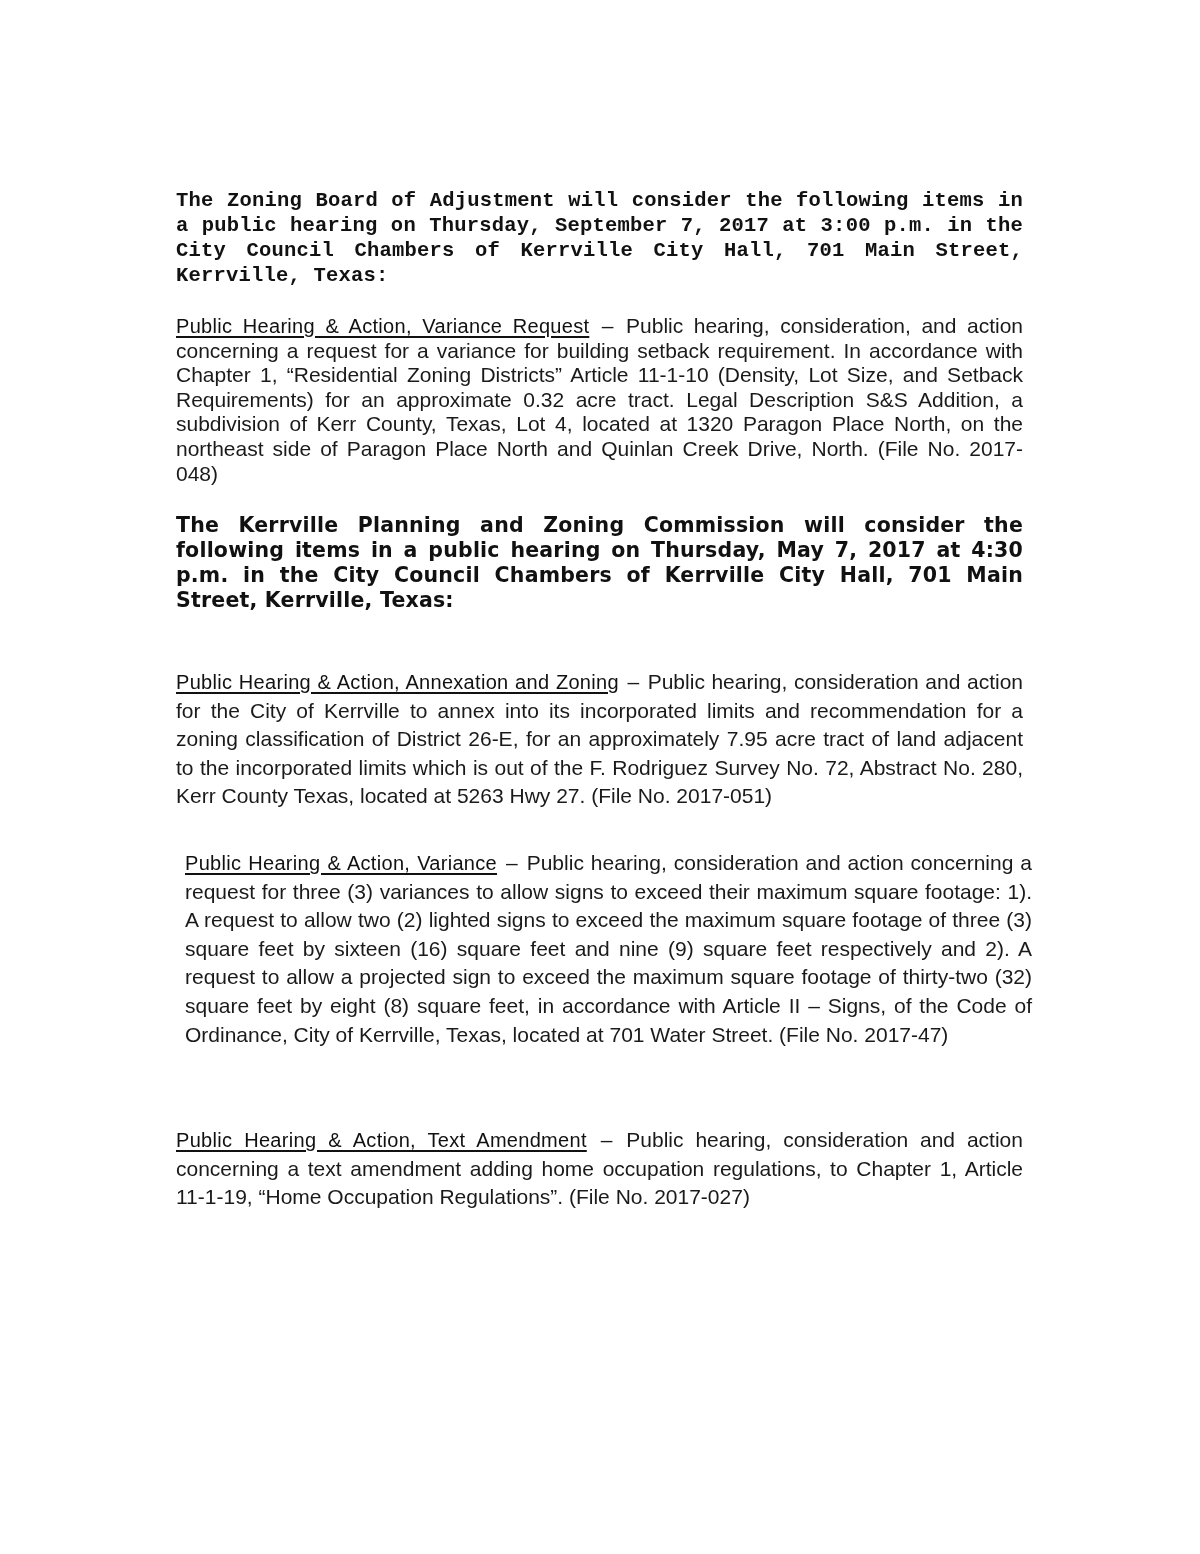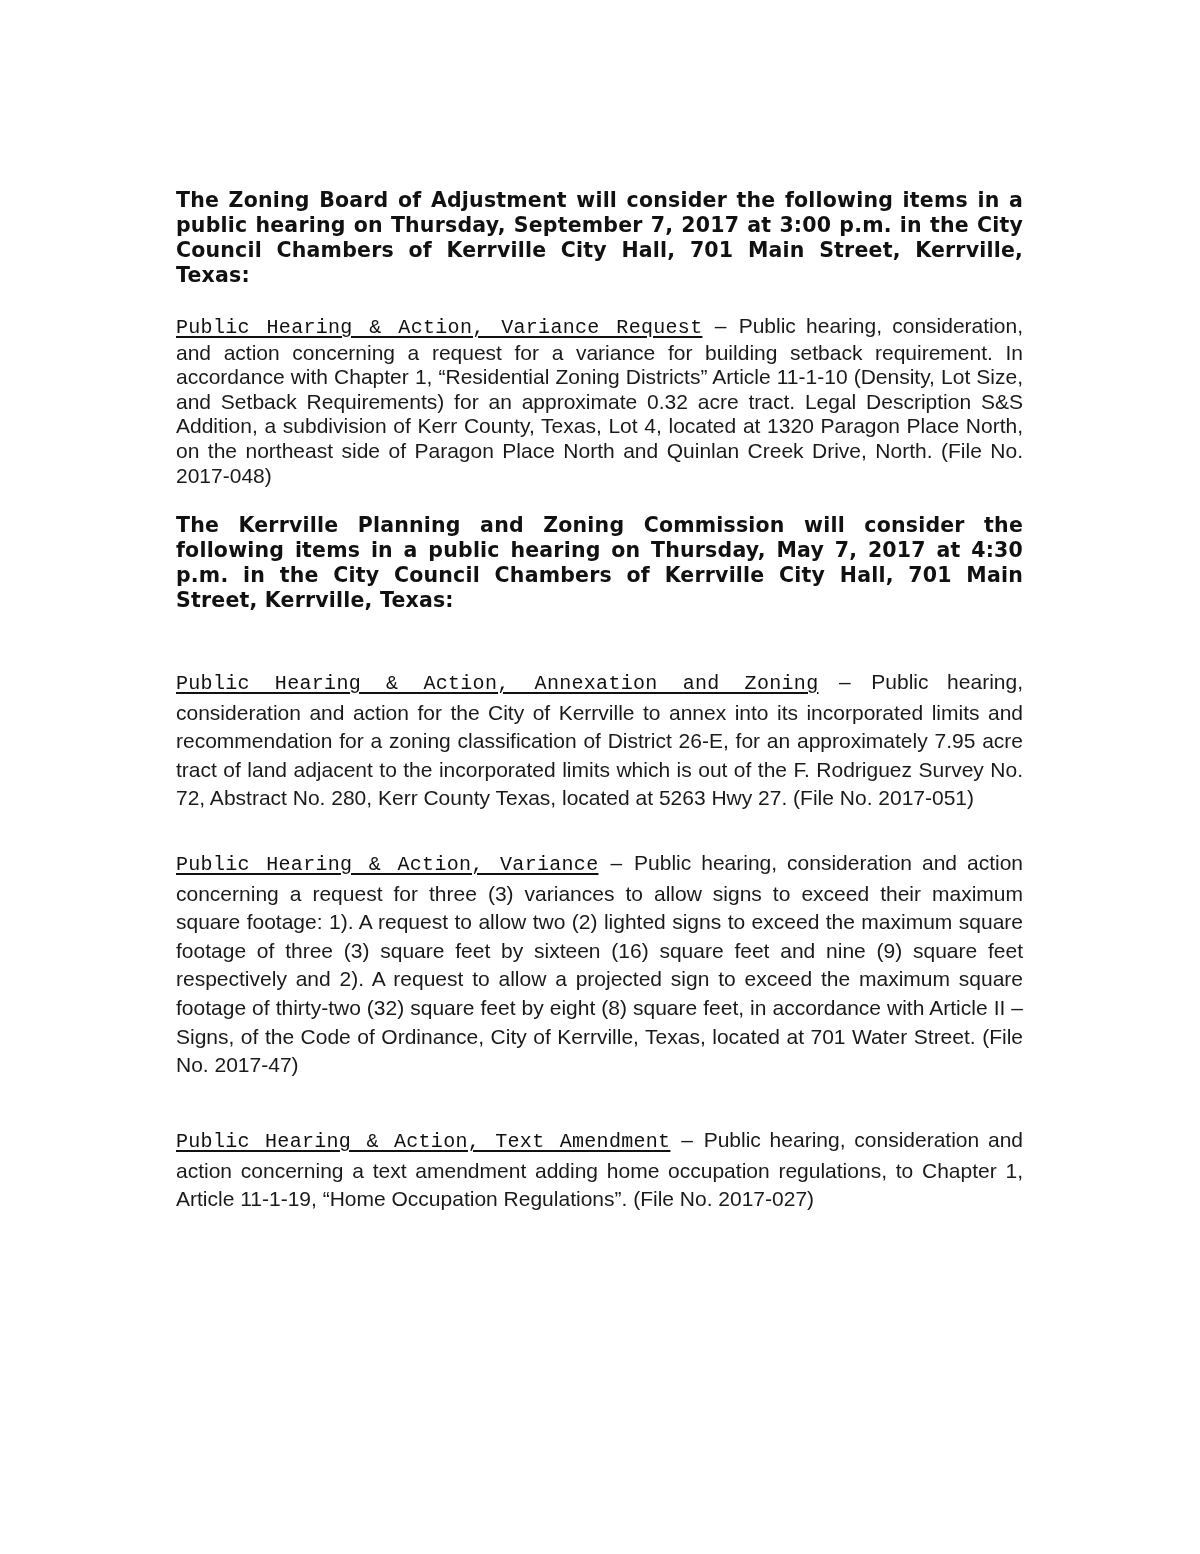--- a/index.html
+++ b/index.html
@@ -32,38 +32,38 @@
     color: #111;
   }
   .item {
     margin: 0;
     font-family: "Liberation Sans", sans-serif;
     font-size: 21px;
     text-align: justify;
     color: #1a1a1a;
   }
   .item .heading {
-    font-family: Liberation Mono, monospace;
+    font-family: Liberation Sans, sans-serif;
     font-weight: normal;
     font-size: 20px;
     text-decoration: underline;
     text-underline-offset: 3px;
     text-decoration-thickness: 1.5px;
     color: #111;
     letter-spacing: 0.3px;
   }
   .item .dash { padding: 0 2px; }
   .s1 { line-height: 24.6px; }
   .s2 { line-height: 28.6px; }
 
-  #notice-zba { position: absolute; top: 0; left: 0; width: 847px; }
+  #notice-zba { position: absolute; top: 0; left: 0; width: 847px; font-family: Liberation Mono, monospace; }
   #item-variance-request { position: absolute; top: 126px; left: 0; width: 847px; }
   #notice-pz { position: absolute; top: 325px; left: 0; width: 847px; }
   #item-annexation { position: absolute; top: 472px; left: 0; width: 847px; margin-top: 8px; }
-  #item-variance-signs { position: absolute; top: 661px; left: 0; width: 847px; }
+  #item-variance-signs { position: absolute; top: 661px; left: 9px; width: 847px; }
   #item-text-amendment { position: absolute; top: 938px; left: 0; width: 847px; }
 </style>
 </head>
 <body>
 
 <div class="page">
 
   <p id="notice-zba" class="notice">The Zoning Board of Adjustment will consider the following items in a public hearing on Thursday, September 7, 2017 at 3:00 p.m. in the City Council Chambers of Kerrville City Hall, 701 Main Street, Kerrville, Texas:</p>
 
   <p id="item-variance-request" class="item s1">

